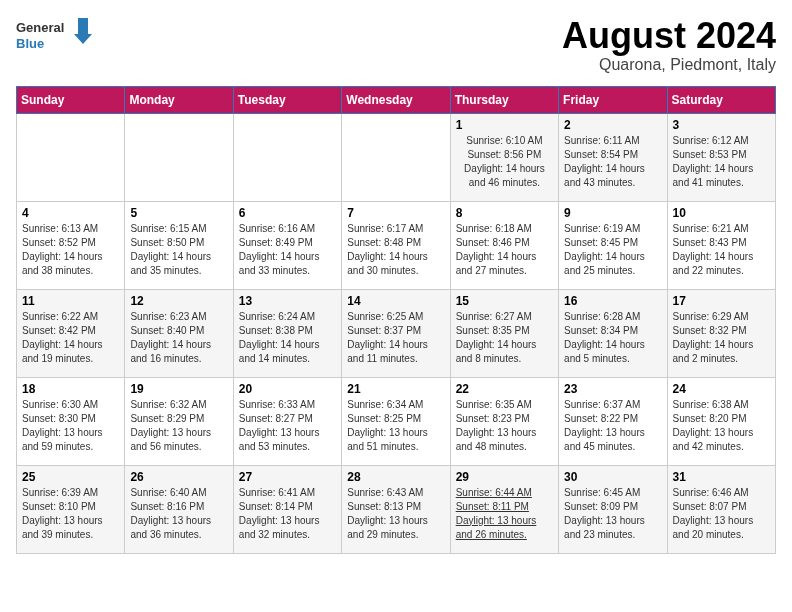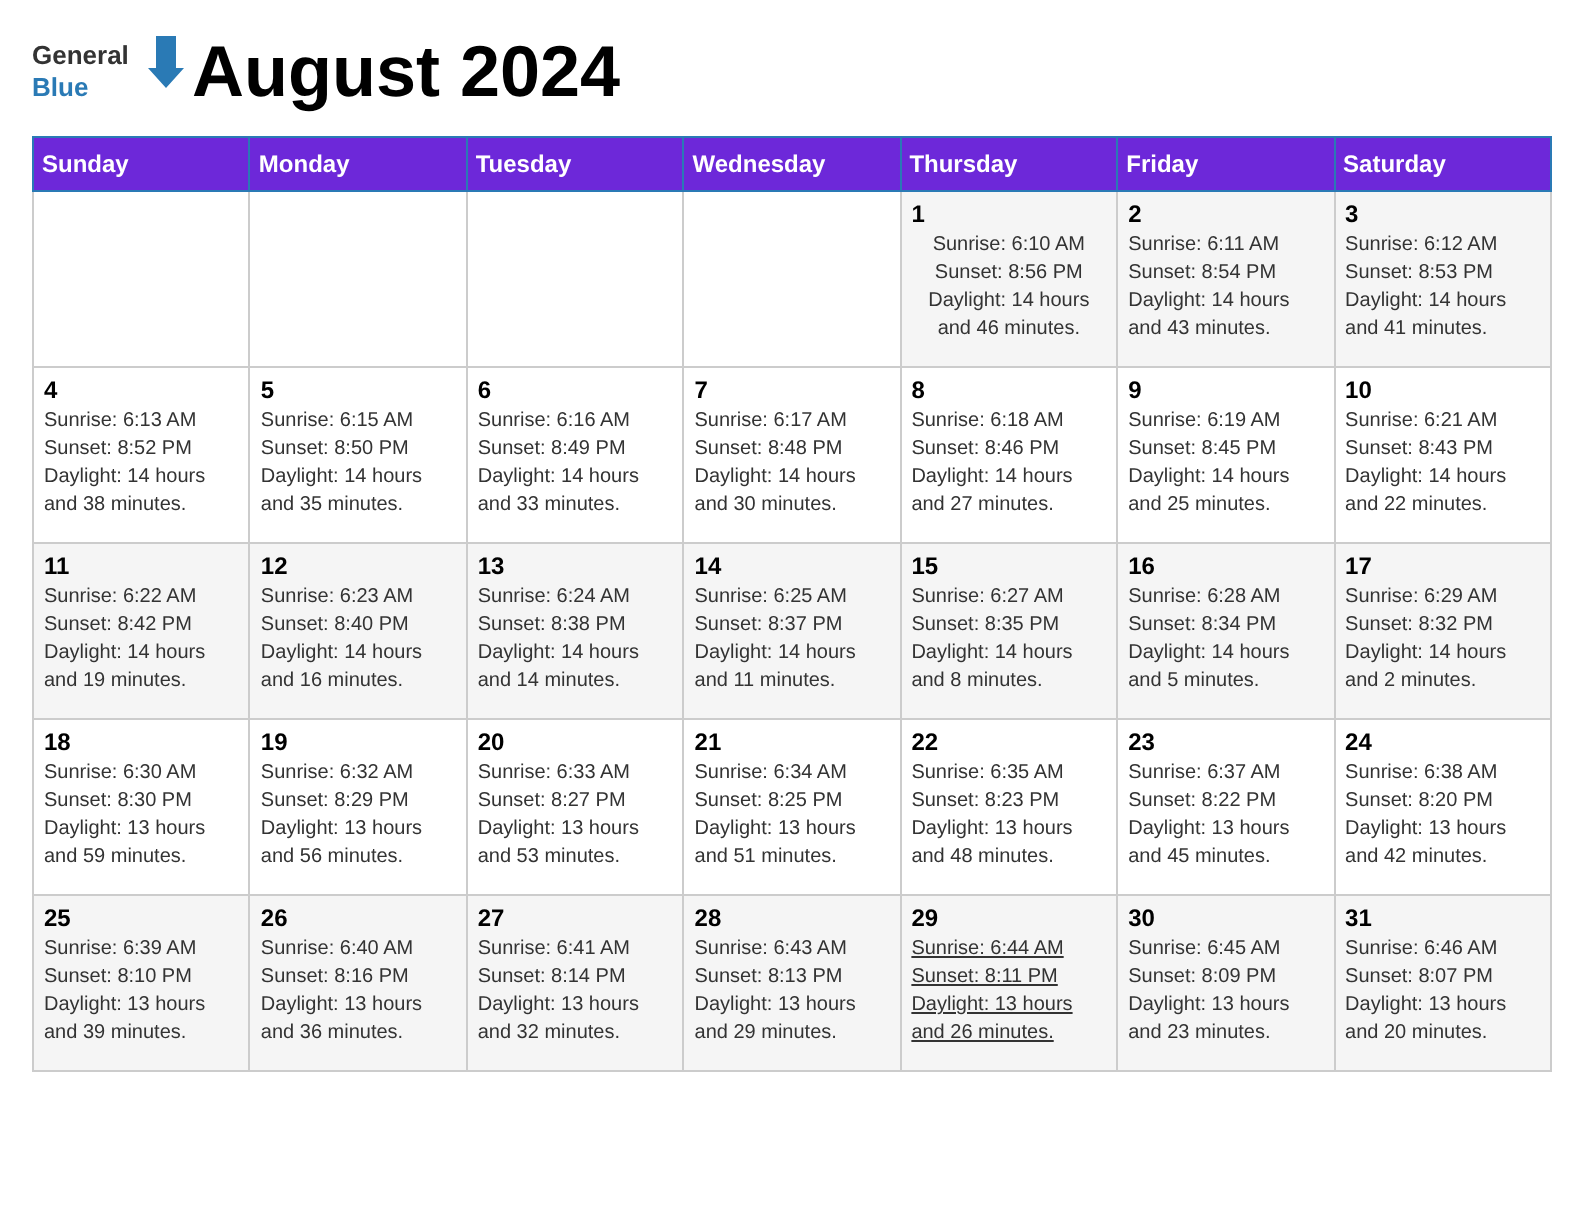--- a/index.html
+++ b/index.html
@@ -5,20 +5,21 @@
     * { box-sizing: border-box; margin: 0; padding: 0; }
     body {
       font-family: Arial, sans-serif;
       background: #fff;
       width: 792px;
       min-height: 612px;
       padding: 16px;
     }
     .header-area {
       display: flex;
+      justify-content: space-between;
       align-items: flex-start;
       margin-bottom: 12px;
     }
     .logo {
       display: flex;
       align-items: center;
       gap: 4px;
     }
     .title-area {
       text-align: right;
@@ -33,21 +34,21 @@
       font-size: 16px;
       font-weight: normal;
       color: #444;
     }
     table {
       width: 100%;
       border-collapse: collapse;
       font-size: 11px;
     }
     thead tr {
-      background-color: #6d28d9;
+      background-color: #be185d;
       color: white;
     }
     thead th {
       padding: 6px 4px;
       text-align: left;
       font-size: 12px;
       font-weight: bold;
       border: 1px solid #2a7ab5;
     }
     tbody td {
@@ -85,20 +86,21 @@
 <div class="header-area">
   <div class="logo">
   <svg width="80" height="40" viewBox="0 0 80 40">
     <text x="0" y="16" font-size="13" font-weight="bold" font-family="Arial" fill="#333">General</text>
     <text x="0" y="32" font-size="13" font-weight="bold" font-family="Arial" fill="#2a7ab5">Blue</text>
     <polygon points="62,2 72,2 72,18 76,18 67,28 58,18 62,18" fill="#2a7ab5"></polygon>
   </svg>
 </div>
   <div class="title-area">
     <h1>August 2024</h1>
+    <h2>Quarona, Piedmont, Italy</h2>
   </div>
 </div>
 
 <table>
   <thead>
     <tr>
     <th>Sunday</th>
         <th>Monday</th>
         <th>Tuesday</th>
         <th>Wednesday</th>

